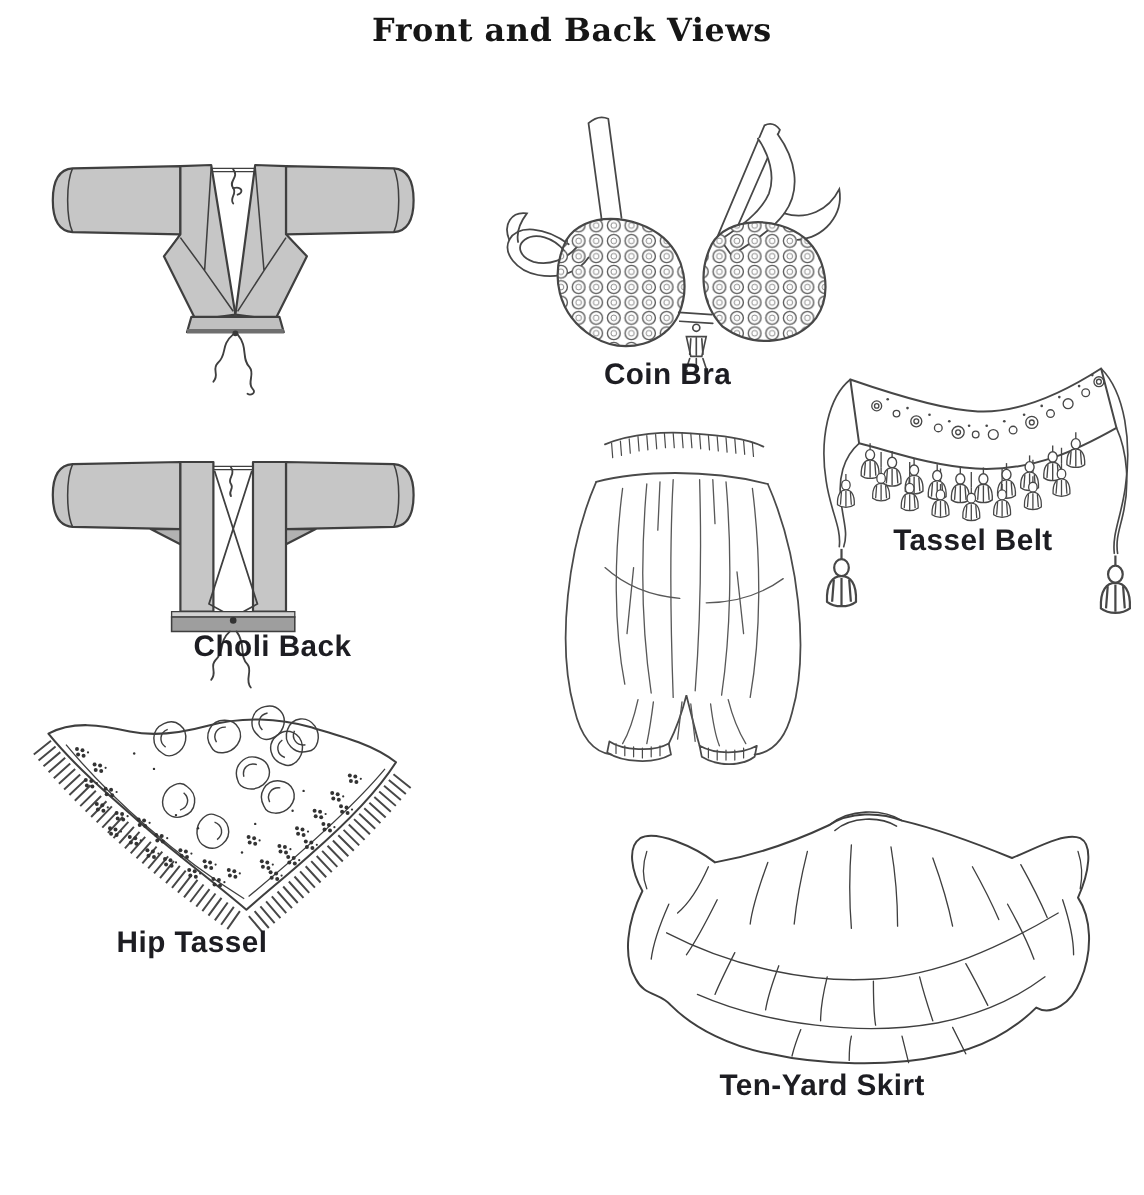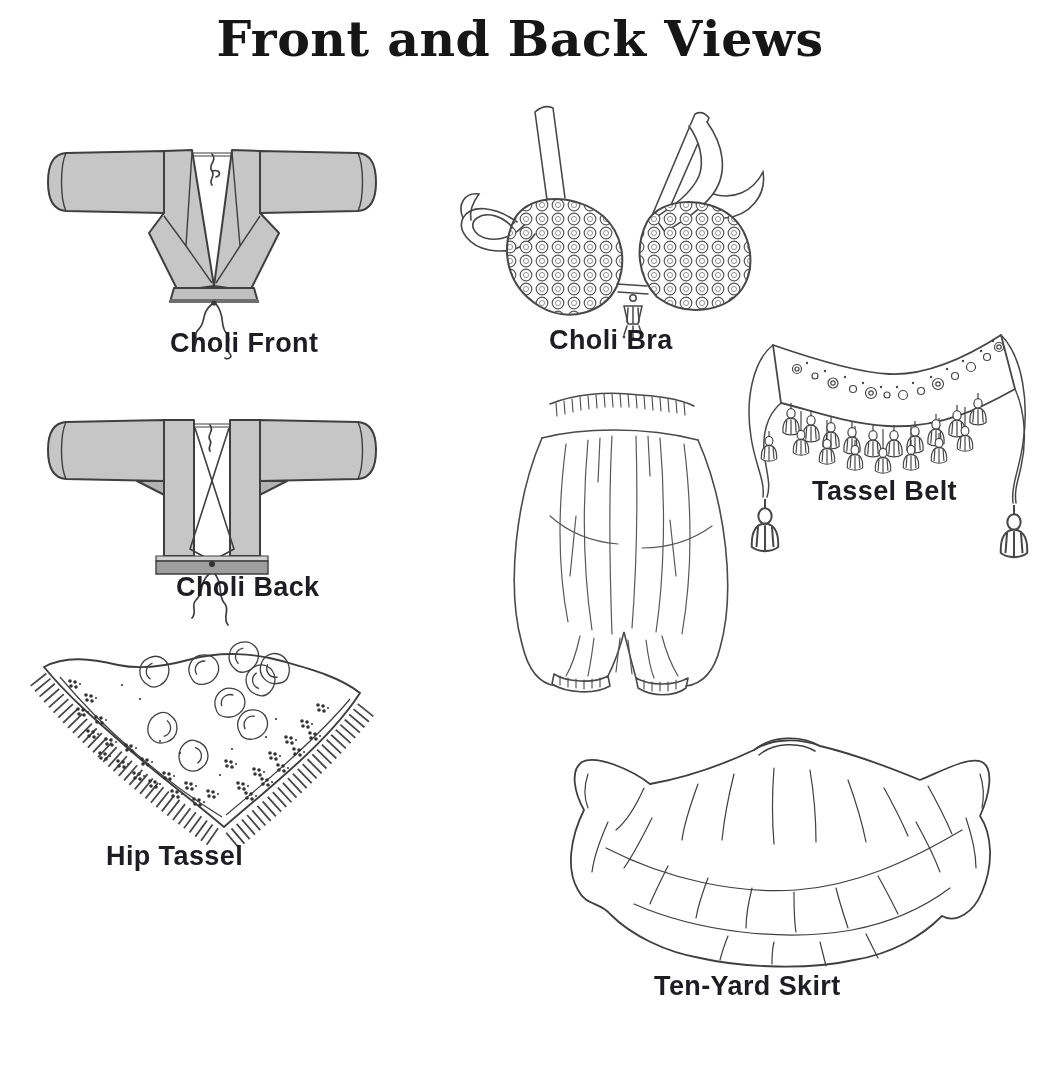--- a/index.html
+++ b/index.html
@@ -1,19 +1,19 @@
 <!DOCTYPE html>
 <html><head>
 <meta charset="utf-8">
 <style>
   html,body{margin:0;padding:0;background:#ffffff;}
   .canvas{position:relative;width:1040px;height:1086px;background:#ffffff;overflow:hidden;
           font-family:"Liberation Sans",sans-serif;}
   .title{position:absolute;left:0;top:10px;width:100%;margin:0;text-align:center;
-         font-family:"DejaVu Serif",serif;font-weight:700;font-size:49px;color:#161616;
+         font-family:"DejaVu Serif",serif;font-weight:700;font-size:29px;color:#161616;
          letter-spacing:0.5px;}
   figure.item{position:absolute;margin:0;padding:0;}
   figure.item svg{position:absolute;left:0;top:0;overflow:visible;}
   figcaption.lbl{position:absolute;white-space:nowrap;font-weight:700;font-size:27px;
                  color:#1d1d22;letter-spacing:0.4px;z-index:5;}
   
   #fig-choli-front{left:42px;top:136px;width:340px;height:240px;}
   #fig-choli-front .lbl{left:128px;top:192px;}
   #fig-coin-bra{left:455px;top:100px;width:335px;height:265px;}
   #fig-coin-bra .lbl{left:94px;top:225px;}
@@ -55,21 +55,20 @@
       </g>
       <path d="M128,165 L216,165" stroke="#6f6f6f" stroke-width="4" fill="none"></path>
       <g fill="none" stroke="#3f3f3f" stroke-width="1.7" stroke-linecap="round">
         <path d="M170,18 C176,25 165,29 170,35 C174,40 166,44 170,49"></path>
         <path d="M170,35 C178,33 180,39 174,41"></path>
         <path d="M170,168 C158,178 165,186 156,194 C150,200 158,204 152,211"></path>
         <path d="M174,168 C184,180 177,190 185,198 C190,204 182,212 188,218 C191,221 186,224 183,222"></path>
       </g>
       <circle cx="172" cy="167" r="2.6" fill="#3a3a3a"></circle>
     </svg>
-    <figcaption class="lbl">Choli Front</figcaption>
   </figure>
 
   <figure class="item" id="fig-coin-bra">
     <svg width="335" height="248" viewBox="0 0 335 248">
       <defs>
         <pattern id="coinpat" width="16" height="14" patternUnits="userSpaceOnUse">
           <circle cx="7" cy="7" r="5.8" fill="#ffffff" stroke="#565656" stroke-width="1.2"></circle>
           <circle cx="7" cy="7" r="2.6" fill="none" stroke="#6a6a6a" stroke-width="0.7"></circle>
         </pattern>
       </defs>
@@ -96,21 +95,21 @@
         <path d="M173,208 L172,222 M178,207 L178,223 M183,208 L184,222"></path>
         <path d="M172,226 l-3,9 M178,226 l0,10 M184,226 l3,9"></path>
       </g>
       <circle cx="178" cy="198" r="3.2" fill="none" stroke="#474747" stroke-width="1.5"></circle>
       <g fill="#474747">
         <circle cx="169" cy="237" r="1.4"></circle>
           <circle cx="178" cy="238" r="1.4"></circle>
           <circle cx="187" cy="237" r="1.4"></circle>
       </g>
     </svg>
-    <figcaption class="lbl">Choli Bra</figcaption>
+    <figcaption class="lbl">Coin Bra</figcaption>
   </figure>
 
   <figure class="item" id="fig-tassel-belt">
     <svg width="302" height="245" viewBox="0 0 302 245">
       <defs>
         <g id="tsl" fill="none" stroke="#474747" stroke-width="1.3">
           <line x1="0" y1="0" x2="0" y2="7"></line>
           <ellipse cx="0" cy="11" rx="4.3" ry="5" fill="#ffffff"></ellipse>
           <path d="M-8.5,31 C-9,20 -5,16 0,16 C5,16 9,20 8.5,31 C4,34.5 -4,34.5 -8.5,31 Z" fill="#ffffff"></path>
           <path d="M-4.5,18 L-5.5,31 M0,17 L0,33 M4.5,18 L5.5,31"></path>

